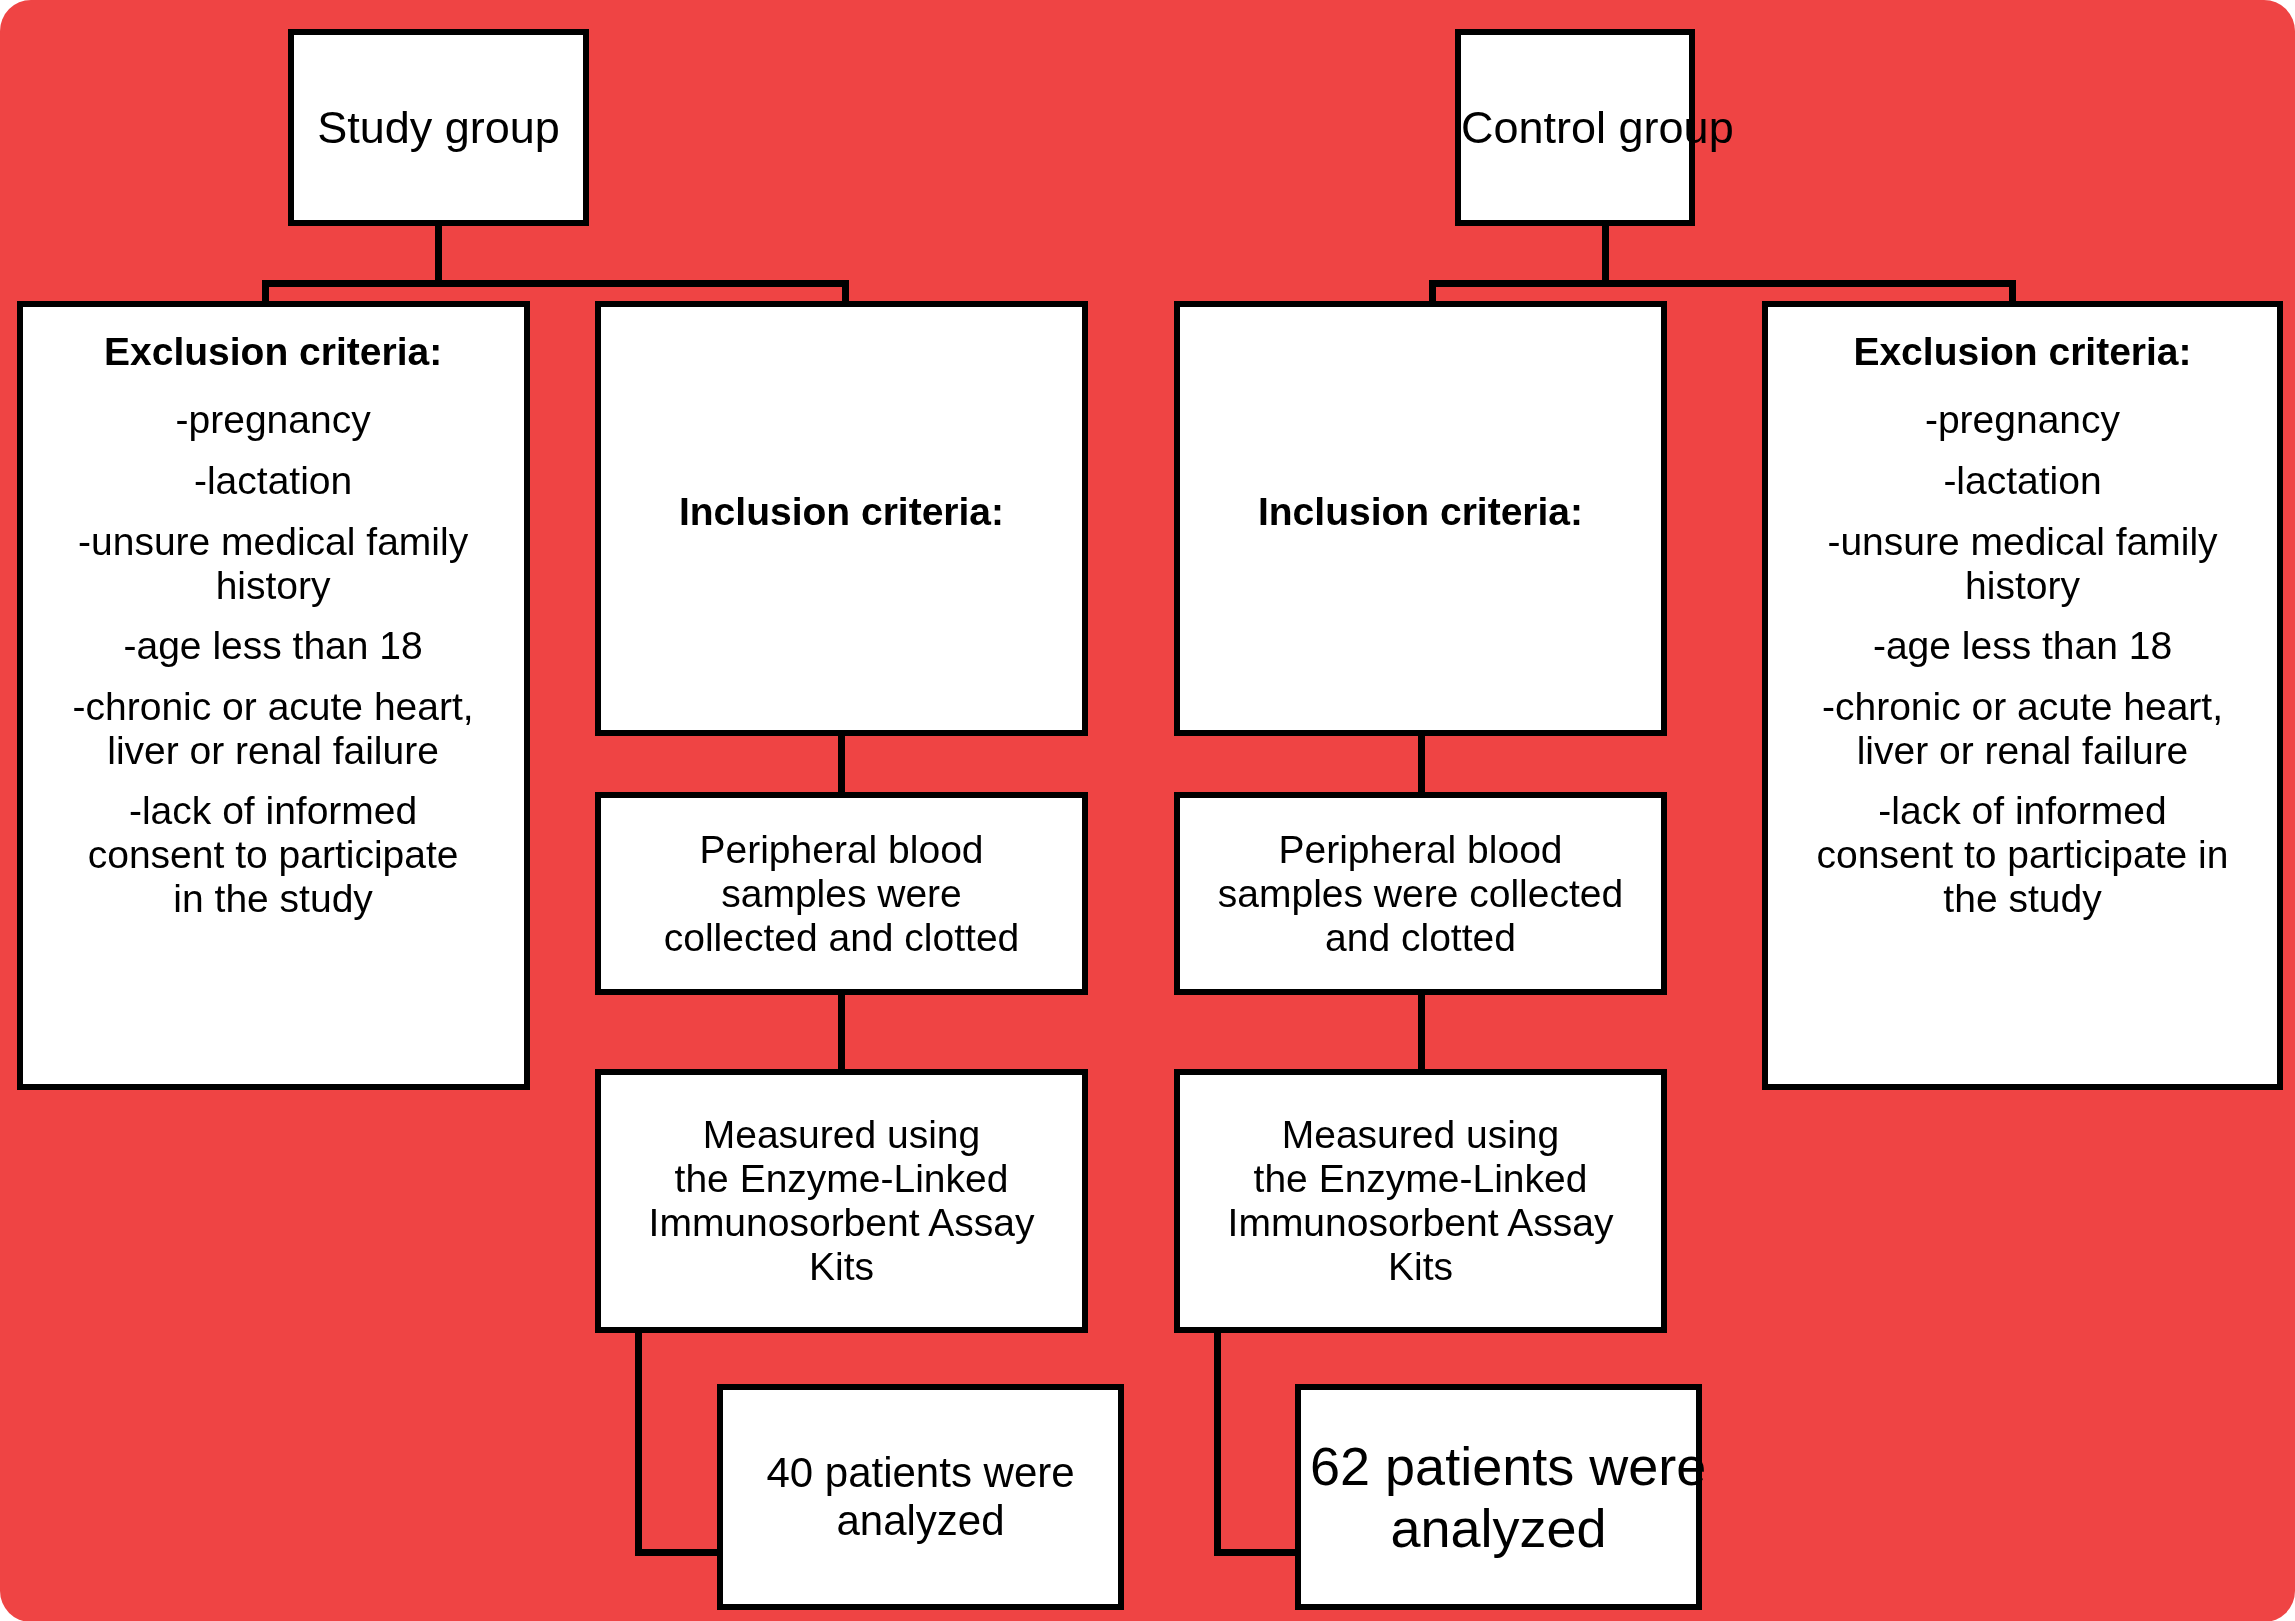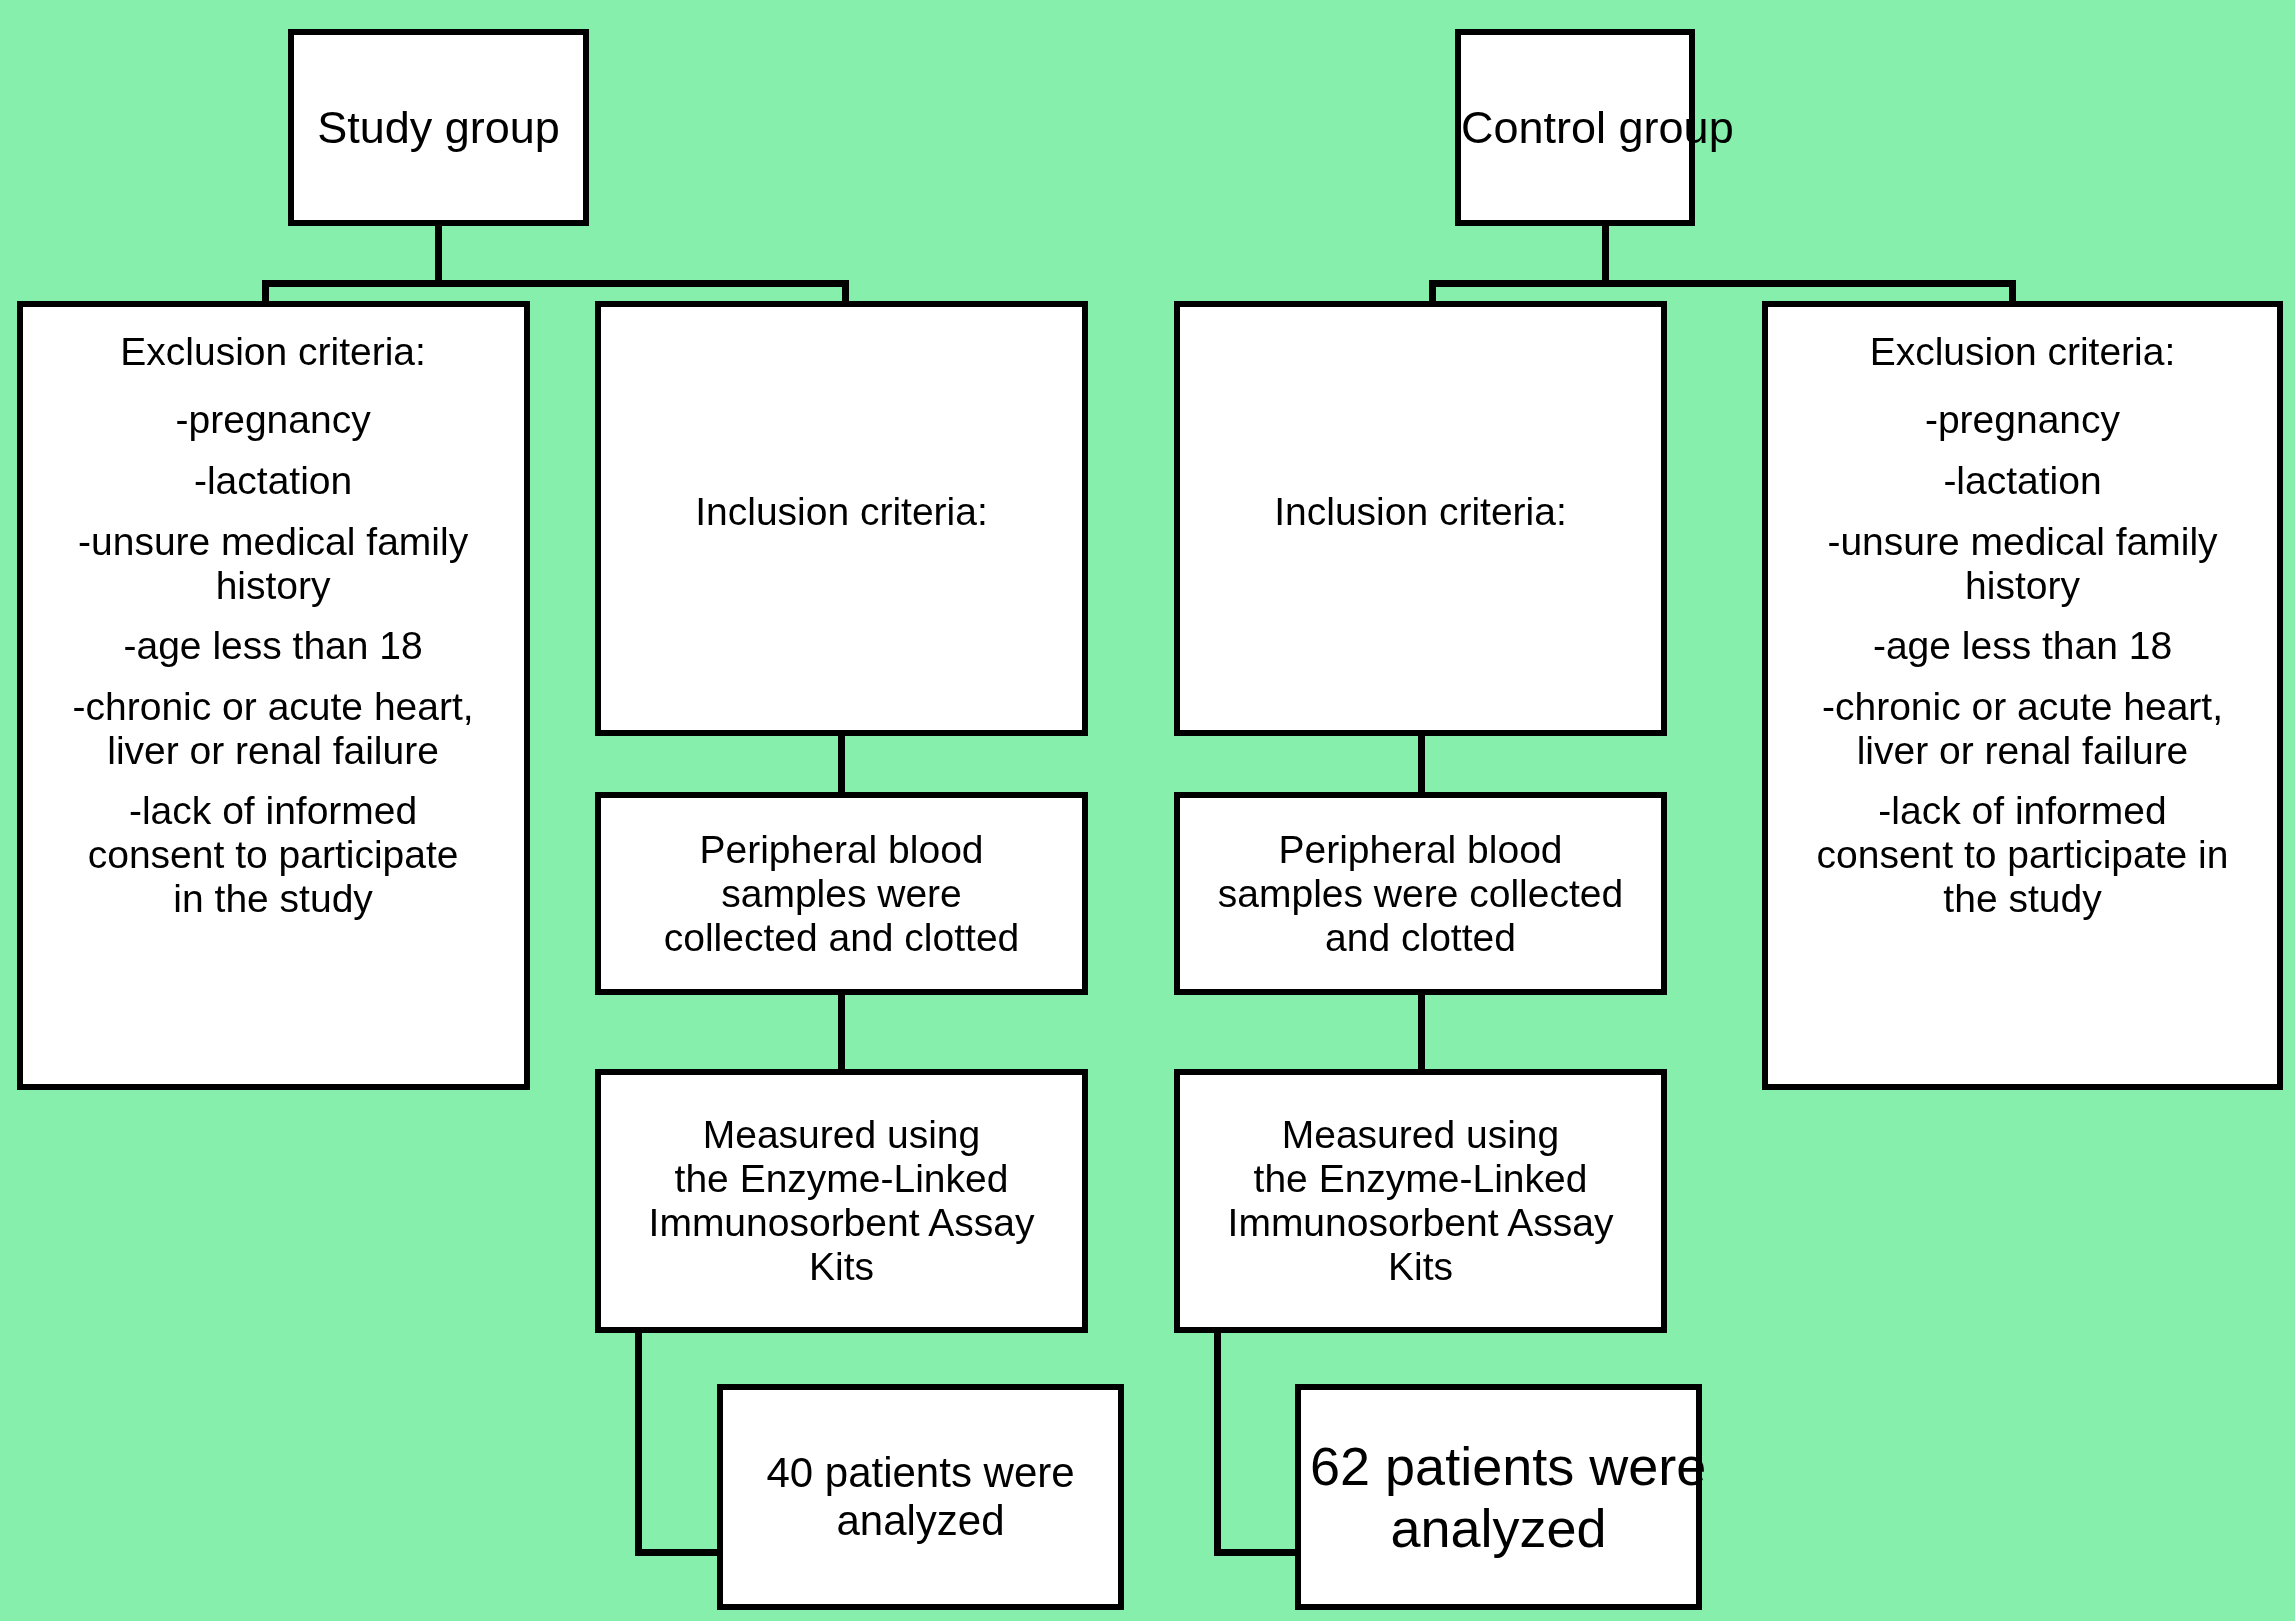--- a/index.html
+++ b/index.html
@@ -4,44 +4,45 @@
 <style>
   html, body {
     margin: 0;
     padding: 0;
     background: #ffffff;
   }
   #stage {
     position: relative;
     width: 2295px;
     height: 1622px;
-    background: #86efac;
+    background: #ef4444;
     overflow: hidden;
     font-family: "Liberation Sans", sans-serif;
     color: #000000;
+    border-radius: 31px;
   }
   .box {
     position: absolute;
     box-sizing: border-box;
     border: 6.8px solid #000000;
     background: #ffffff;
     display: flex;
     flex-direction: column;
     align-items: center;
     justify-content: center;
     text-align: center;
     z-index: 5;
   }
   .box .line {
     display: block;
     width: 100%;
     white-space: pre;
   }
   .hdr {
-    font-weight: normal;
+    font-weight: bold;
   }
   .conn {
     position: absolute;
     background: #000000;
     z-index: 2;
   }
 
   
   #study-group-box {
     left: 288px;  top: 29px;  width: 301px;  height: 197px;

